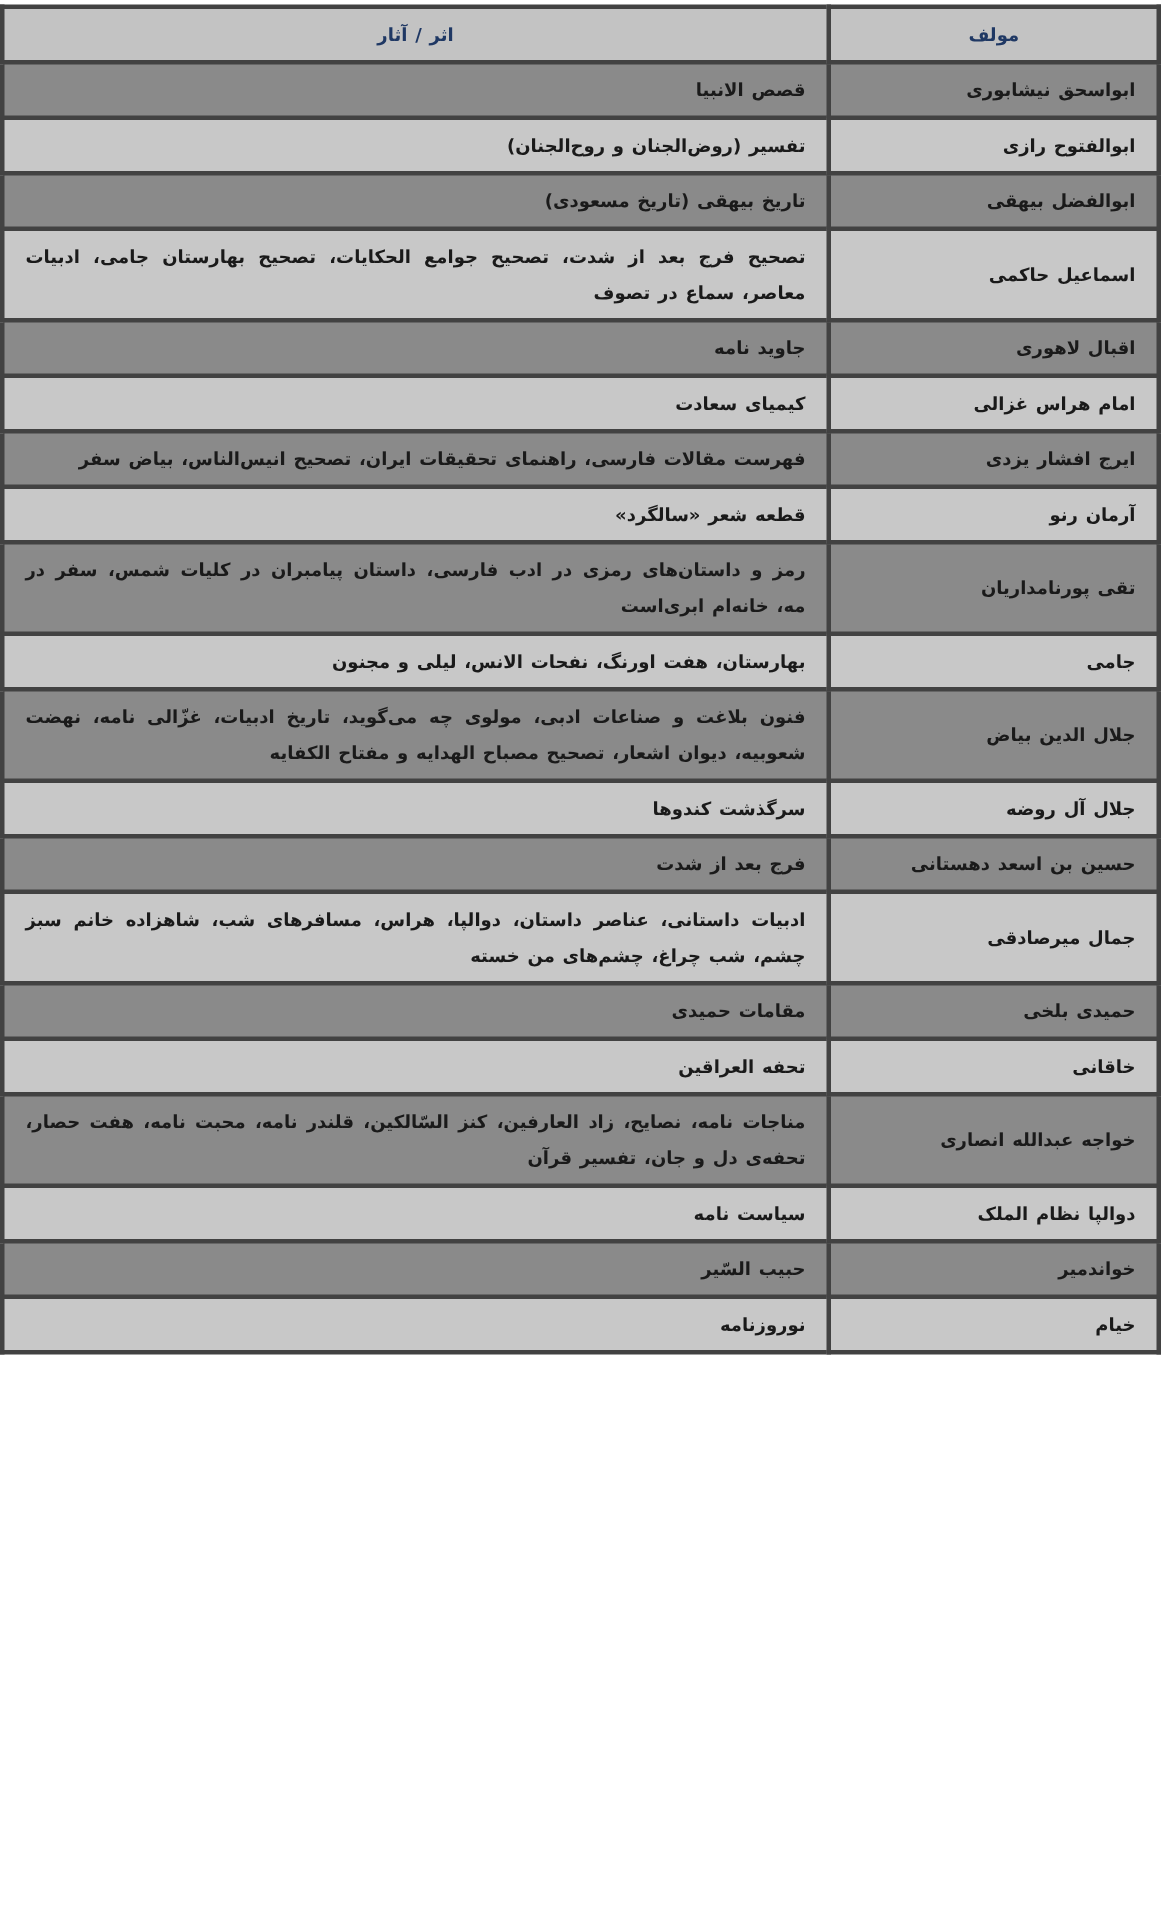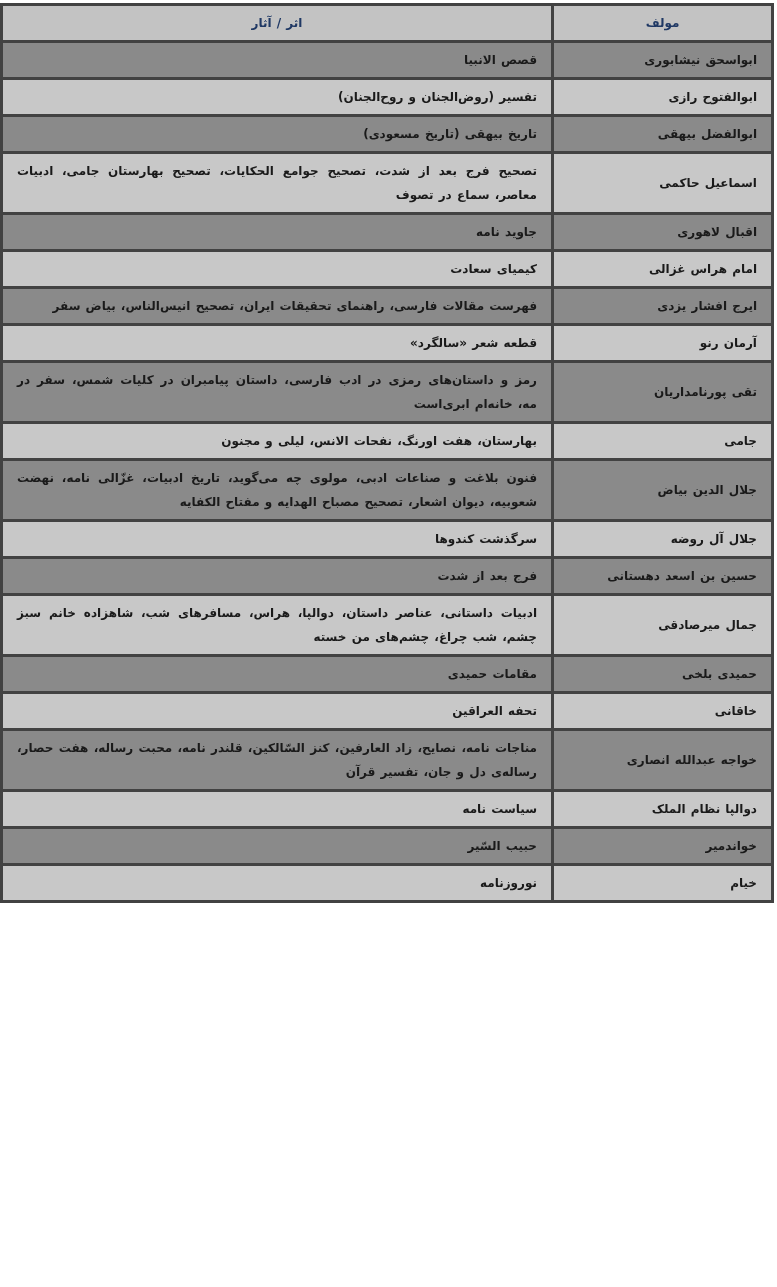--- a/index.html
+++ b/index.html
@@ -124,21 +124,21 @@
       <tr>
           <td class="author-cell">حمیدی بلخی</td>
           <td class="works-cell">مقامات حمیدی</td>
         </tr>
       <tr>
           <td class="author-cell">خاقانی</td>
           <td class="works-cell">تحفه العراقین</td>
         </tr>
       <tr>
           <td class="author-cell">خواجه عبدالله انصاری</td>
-          <td class="works-cell">مناجات نامه، نصایح، زاد العارفین، کنز السّالکین، قلندر نامه، محبت رساله، هفت حصار، رساله‌ی دل و جان، تفسیر قرآن</td>
+          <td class="works-cell">مناجات نامه، نصایح، زاد العارفین، کنز السّالکین، قلندر نامه، محبت نامه، هفت حصار، تحفه‌ی دل و جان، تفسیر قرآن</td>
         </tr>
       <tr>
           <td class="author-cell">دوالپا نظام الملک</td>
           <td class="works-cell">سیاست نامه</td>
         </tr>
       <tr>
           <td class="author-cell">خواندمیر</td>
           <td class="works-cell">حبیب السّیر</td>
         </tr>
       <tr>

